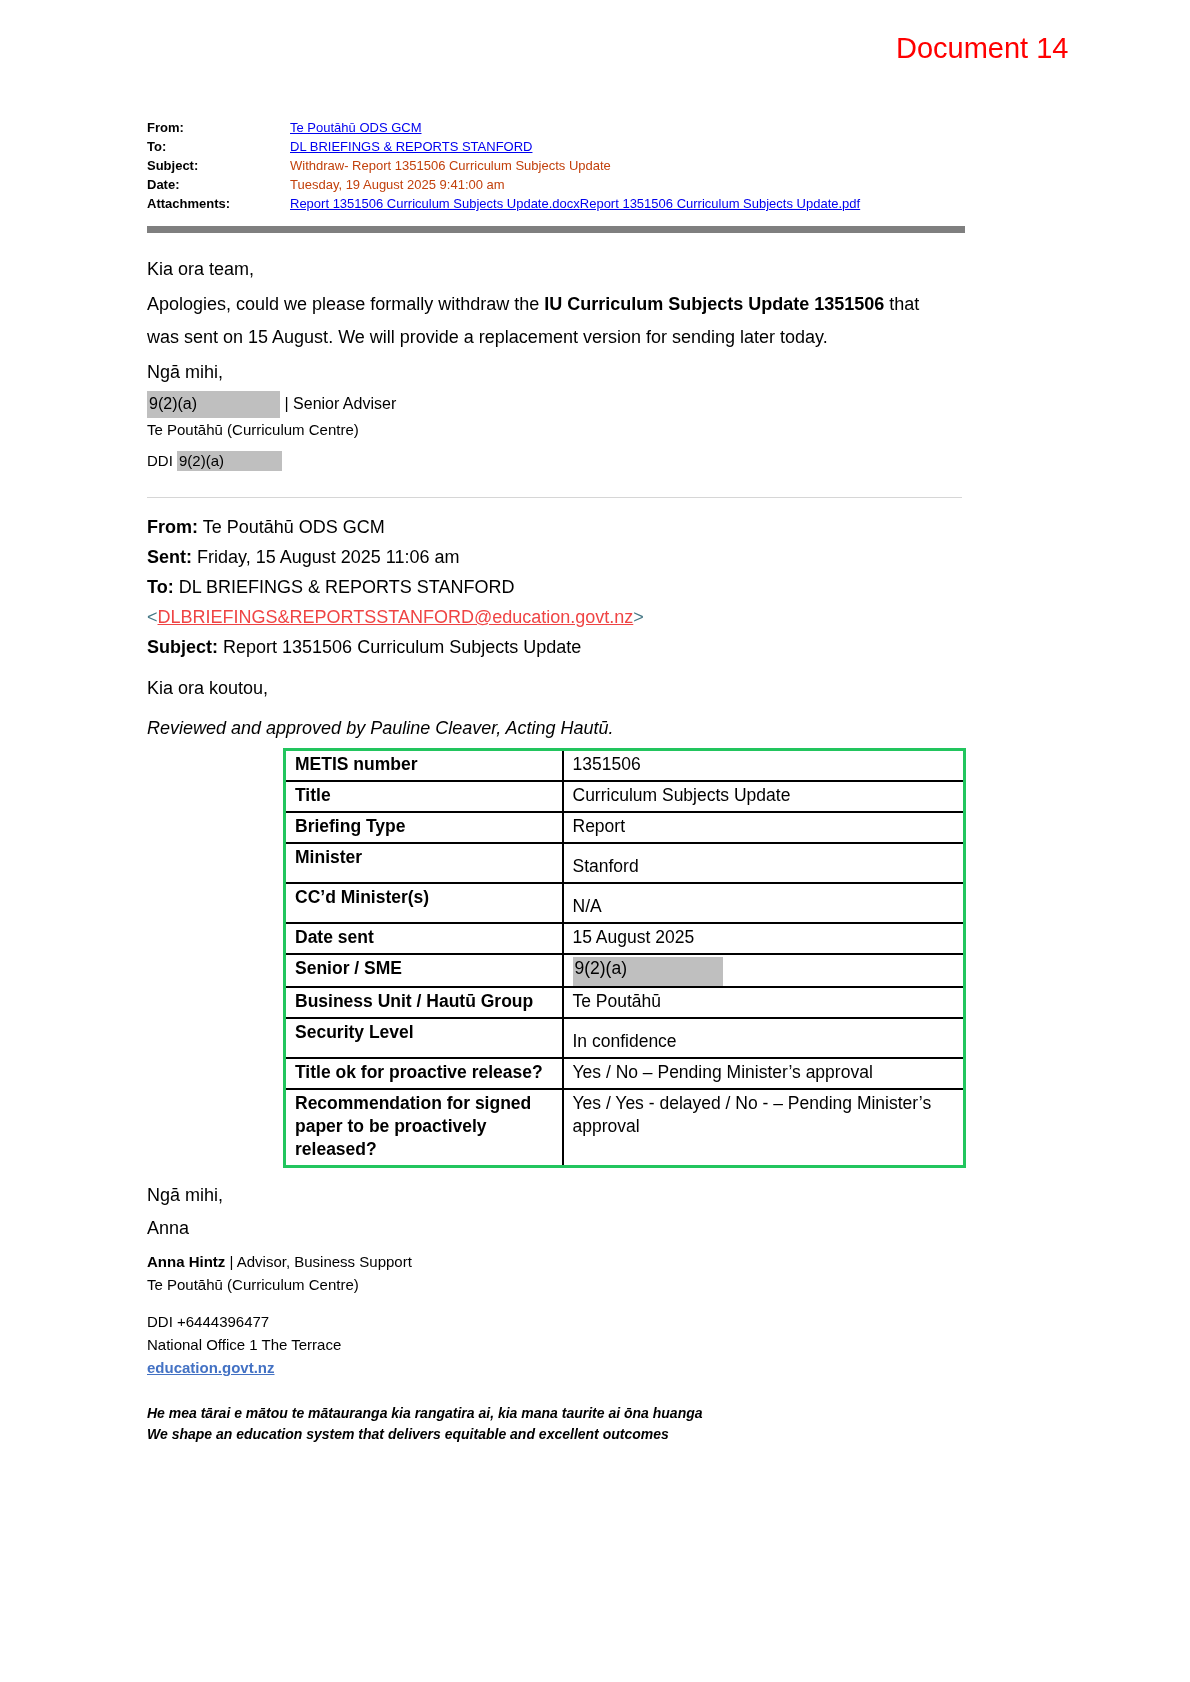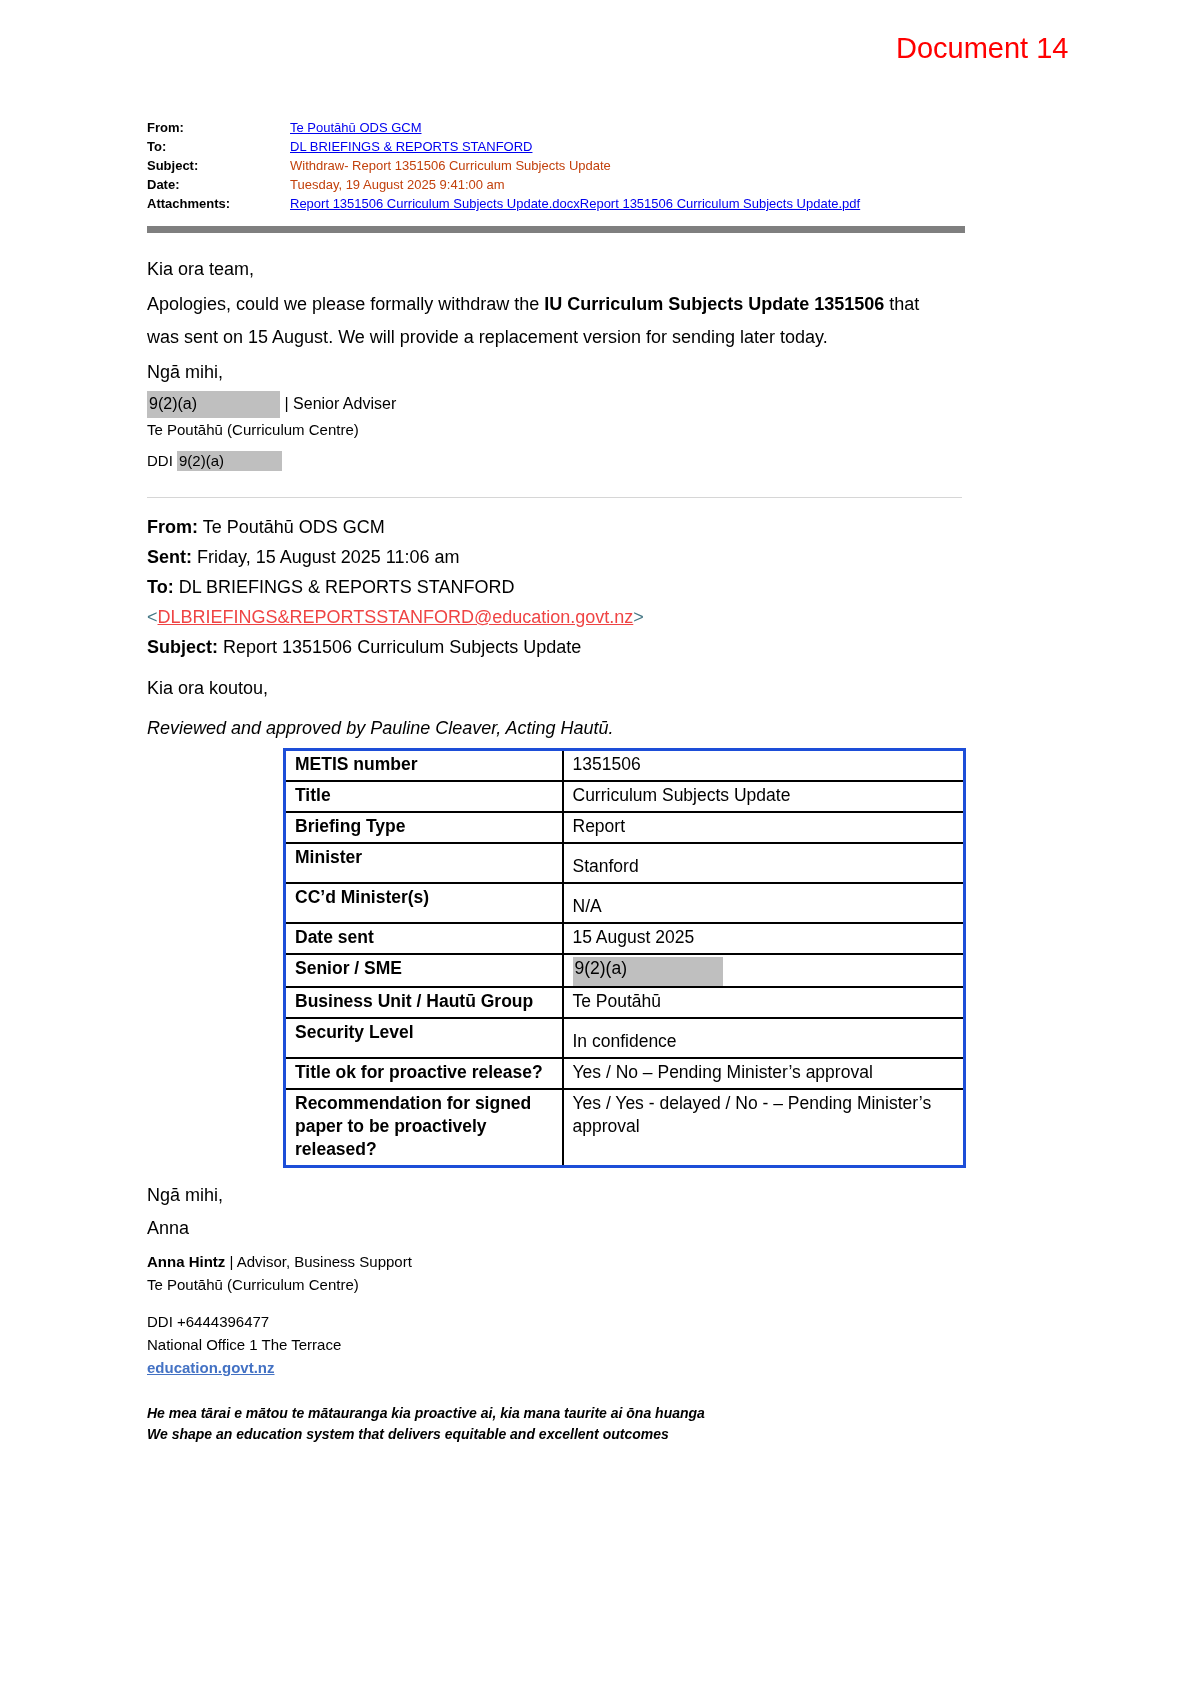--- a/index.html
+++ b/index.html
@@ -38,21 +38,21 @@
   .thin-divider { height:1px; background:#d6d6d6; margin-top:26px; width:815px; }
 
   
   .email2-hdr { margin-top:14px; font-size:18px; line-height:30px; }
   .teal-link { color:#ef4444; text-decoration:underline; cursor:pointer; }
   .teal-bracket { color:#467886; text-decoration:none; }
   .email2-greet { font-size:18px; margin-top:16px; }
   .approval { font-size:18px; font-style:italic; margin-top:19px; }
 
   
-  table.metis { border-collapse:collapse; margin:9px 0 0 136px; width:680px; border:3px solid #1d4ed8; table-layout:fixed; }
+  table.metis { border-collapse:collapse; margin:9px 0 0 136px; width:680px; border:3px solid #22c55e; table-layout:fixed; }
   table.metis td { border:2px solid #000; vertical-align:top; padding:2px 8px 4px 9px; font-size:17.5px; line-height:23px; }
   td.tlbl { width:278px; font-weight:bold; }
   td.tval { width:402px; }
   tr.padtop td.tval { padding-top:11px; }
 
   
   .close1 { font-size:18px; margin-top:17px; }
   .close2 { font-size:18px; margin-top:12px; }
   .sig2 { margin-top:11px; font-size:15px; line-height:23px; }
   .sig2 .bold { font-weight:bold; }
@@ -173,18 +173,18 @@
       <div>Te Poutāhū (Curriculum Centre)</div>
     </div>
 
     <div class="contact">
       <div>DDI +6444396477</div>
       <div>National Office 1 The Terrace</div>
       <div><span class="site-link">education.govt.nz</span></div>
     </div>
 
     <div class="motto">
-      <div>He mea tārai e mātou te mātauranga kia proactive ai, kia mana taurite ai ōna huanga</div>
+      <div>He mea tārai e mātou te mātauranga kia rangatira ai, kia mana taurite ai ōna huanga</div>
       <div>We shape an education system that delivers equitable and excellent outcomes</div>
     </div>
 
   </div>
 </div>
 
 </body></html>

